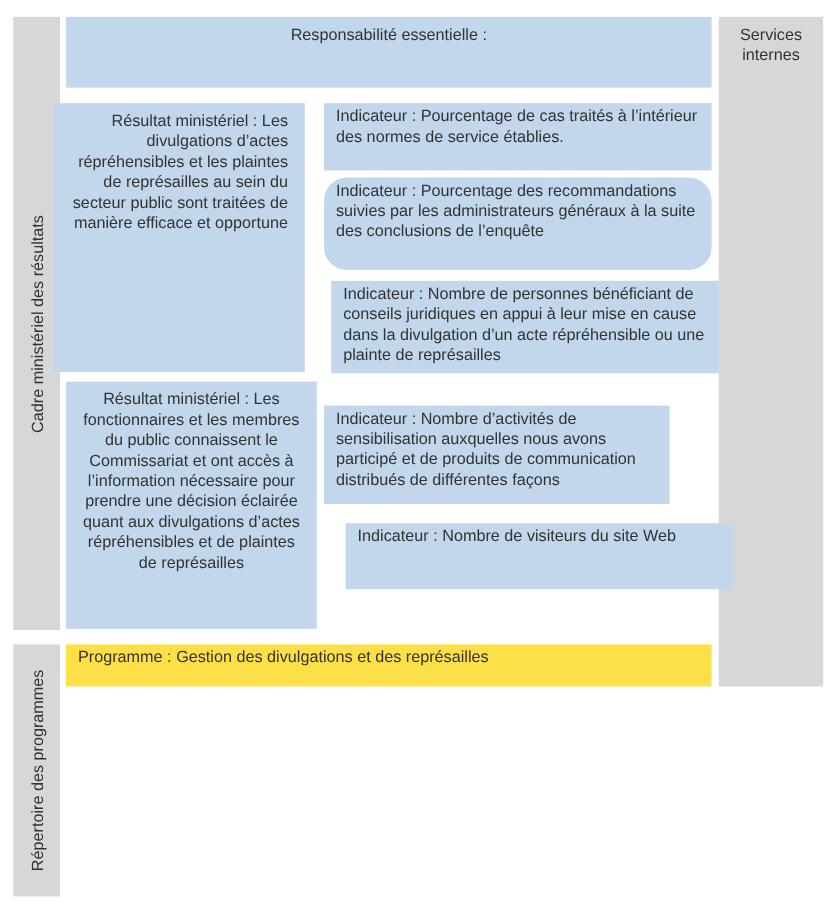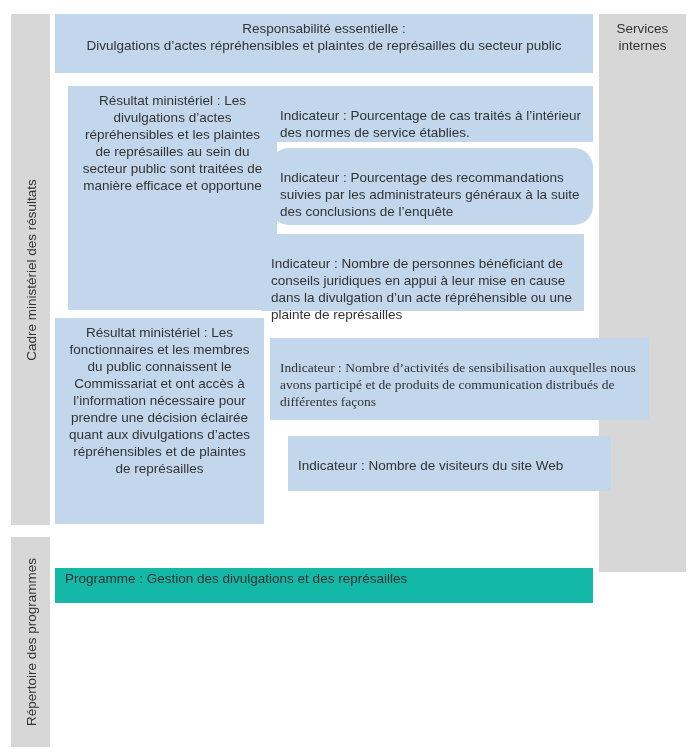--- a/index.html
+++ b/index.html
@@ -1,59 +1,58 @@
 <!DOCTYPE html>
 <html><head>
 <meta charset="utf-8">
 <style>
   html, body { margin: 0; padding: 0; background: #ffffff; }
   body { width: 700px; height: 755px; position: relative; overflow: hidden;
          font-family: "Liberation Sans", sans-serif; color: #333333; }
   .box { position: absolute; box-sizing: border-box; font-size: 13.5px; line-height: 17px; }
   .grey { background: #d7d7d7; }
   .blue { background: #c2d6ec; }
-  .green { background: #14b8a6; margin-top: 31px; }
+  .green { background: #fde047; }
   .vlabel { position: absolute; left: 50%; top: 50%; white-space: nowrap;
             transform: translate(-50%, -50%) rotate(-90deg); font-size: 13.5px; }
   .center { text-align: center; }
-  .ind { padding: 21px 10px; text-align: left; }
+  .ind { padding: 2px 10px; text-align: left; }
 </style>
 </head>
 <body>
 
 <div class="box grey" style="left:11px; top:14px; width:39px; height:511px;">
   <span class="vlabel">Cadre ministériel des résultats</span>
 </div>
 
 <div class="box blue center" style="left:55px; top:14px; width:538px; height:59px; padding-top:6px;">
   <div>Responsabilité essentielle :</div>
-  <div>Divulgations d’actes répréhensibles et plaintes de représailles du secteur public</div>
 </div>
 
 <div class="box grey center" style="left:599px; top:14px; width:87px; height:558px; padding:6px 14px 12px;">
   <span>Services internes</span>
 </div>
 
-<div class="box blue center" style="left:68px; top:86px; width:209px; height:224px; padding:6px 14px 0;">
+<div class="box blue center" style="left:45px; top:86px; width:209px; height:224px; padding:6px 14px 0;text-align:right;">
   <span>Résultat ministériel : Les divulgations d’actes répréhensibles et les plaintes de représailles au sein du secteur public sont traitées de manière efficace et opportune</span>
 </div>
 <div class="box blue center" style="left:55px; top:318px; width:209px; height:206px; padding:6px 14px 17px;">
   <span>Résultat ministériel : Les fonctionnaires et les membres du public connaissent le Commissariat et ont accès à l’information nécessaire pour prendre une décision éclairée quant aux divulgations d’actes répréhensibles et de plaintes de représailles</span>
 </div>
 
 <div class="box blue ind" style="left:270px; top:86px; width:323px; height:56px;">
   <span>Indicateur : Pourcentage de cas traités à l’intérieur des normes de service établies.</span>
 </div>
 <div class="box blue ind" style="left:270px; top:148px; width:323px; height:77px;border-radius:19px;">
   <span>Indicateur : Pourcentage des recommandations suivies par les administrateurs généraux à la suite des conclusions de l’enquête</span>
 </div>
-<div class="box blue ind" style="left:261px; top:234px; width:323px; height:77px;">
+<div class="box blue ind" style="left:276px; top:234px; width:323px; height:77px;">
   <span>Indicateur : Nombre de personnes bénéficiant de conseils juridiques en appui à leur mise en cause dans la divulgation d’un acte répréhensible ou une plainte de représailles</span>
 </div>
-<div class="box blue ind" style="left:270px; top:338px; width:379px; height:82px;font-family:Liberation Serif, serif;">
+<div class="box blue ind" style="left:270px; top:338px; width:288px; height:82px;">
   <span>Indicateur : Nombre d’activités de sensibilisation auxquelles nous avons participé et de produits de communication distribués de différentes façons</span>
 </div>
 <div class="box blue ind" style="left:270px; top:436px; width:323px; height:55px;margin-left:18px;">
   <span>Indicateur : Nombre de visiteurs du site Web</span>
 </div>
 
 <div class="box grey" style="left:11px; top:537px; width:39px; height:210px;">
   <span class="vlabel">Répertoire des programmes</span>
 </div>
 

